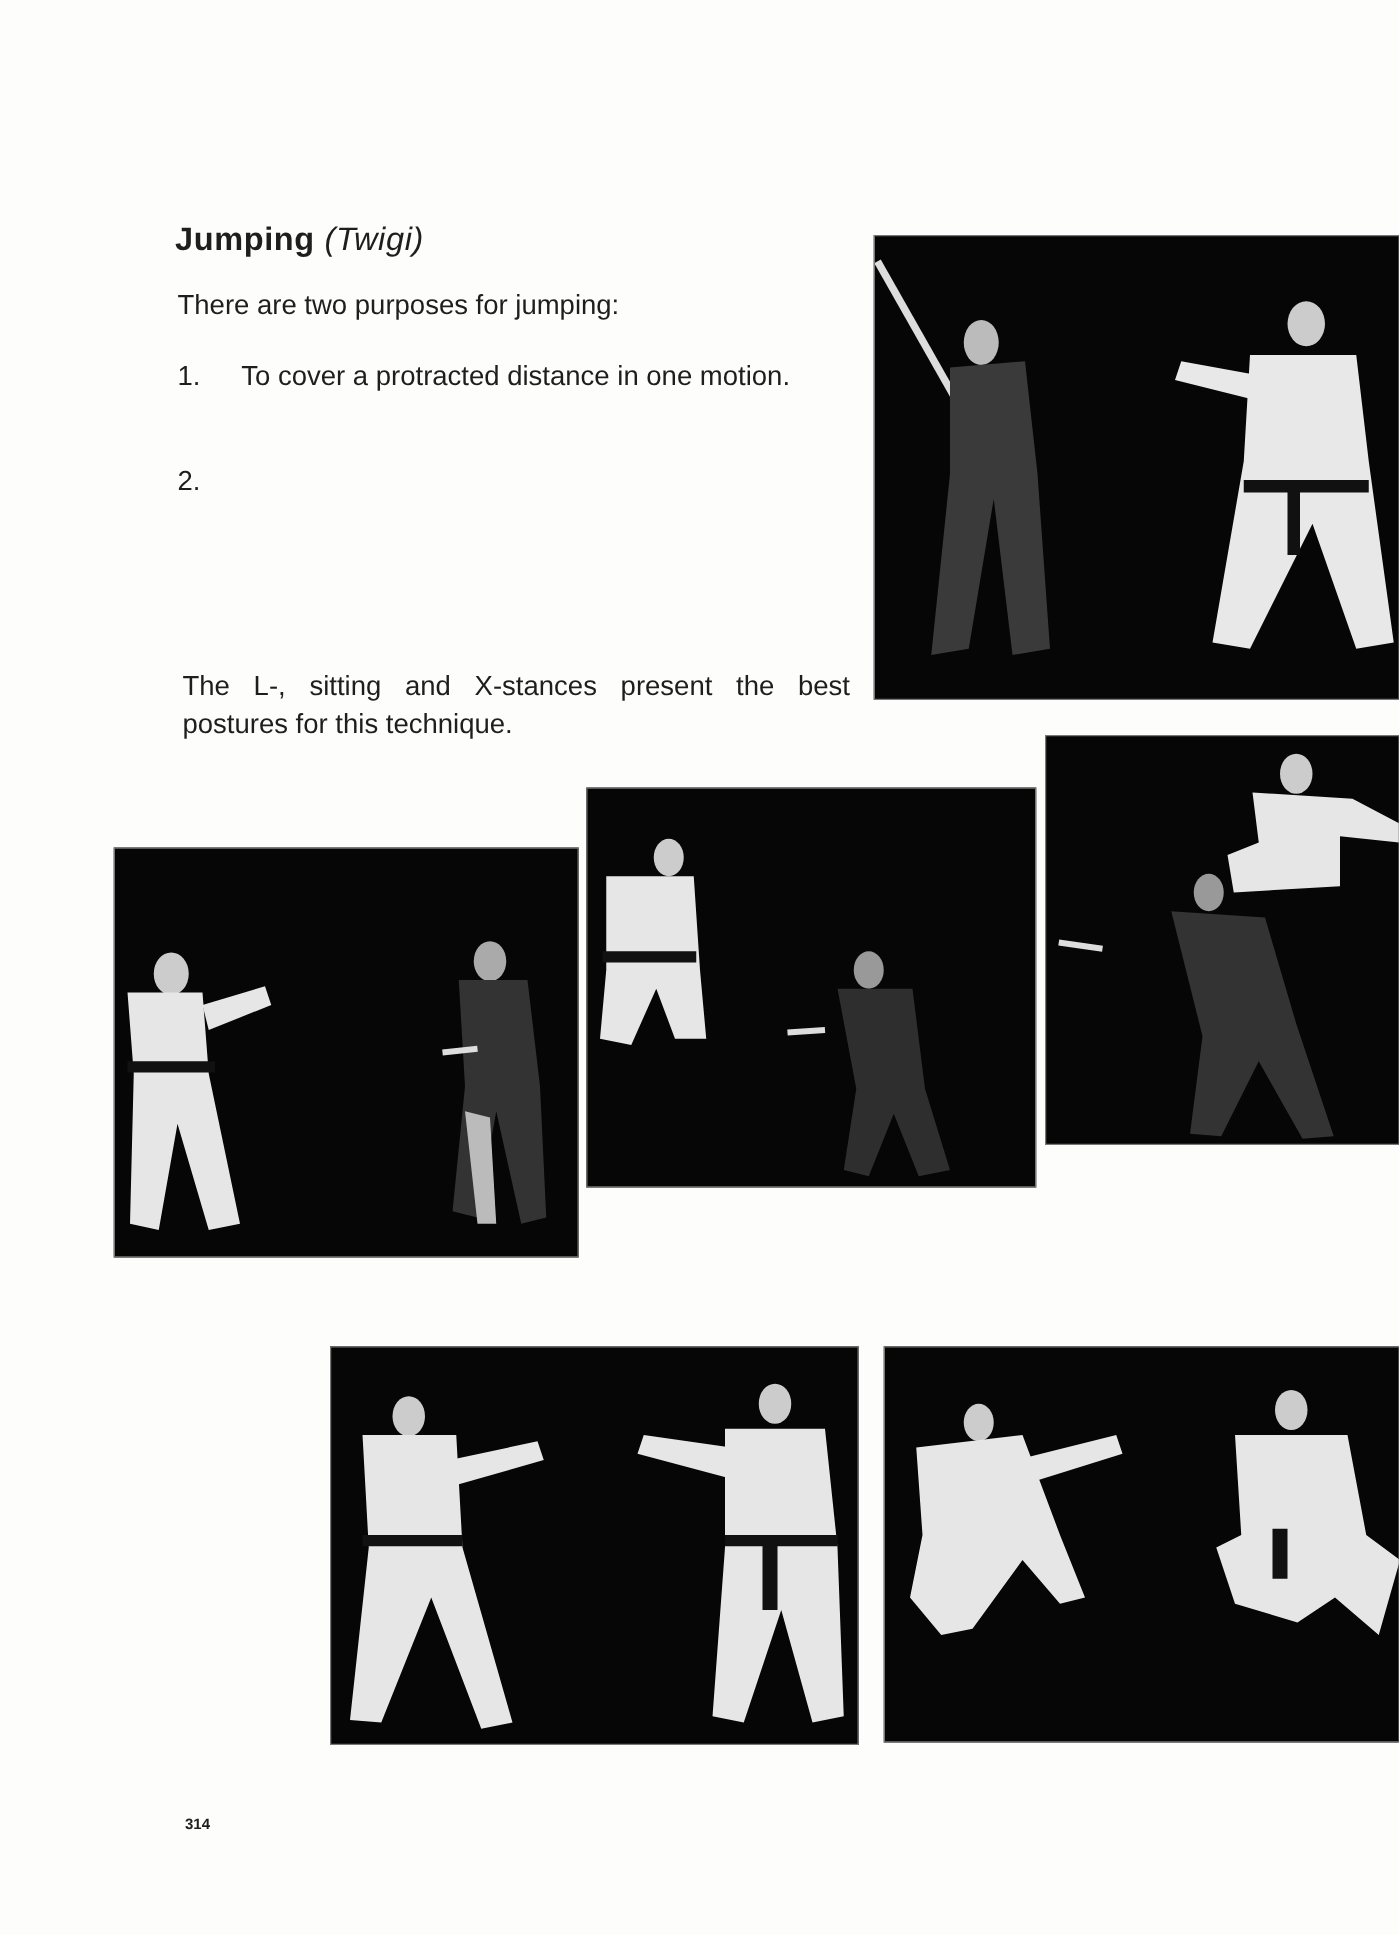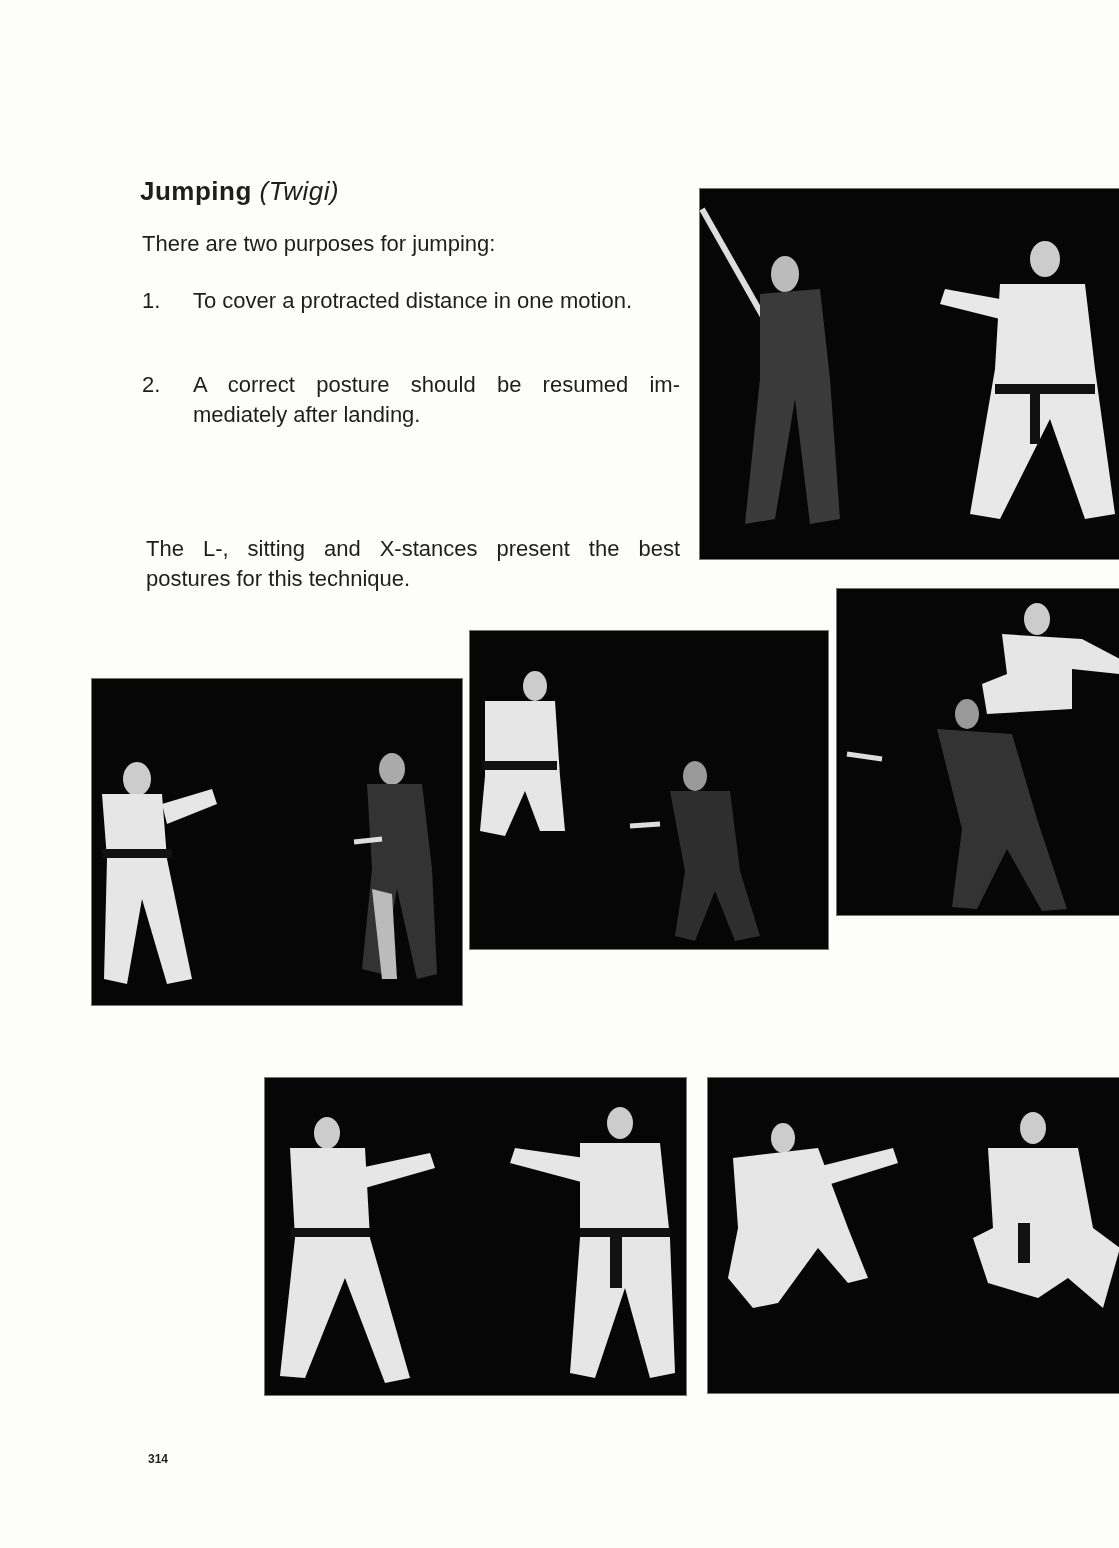--- a/index.html
+++ b/index.html
@@ -31,21 +31,20 @@
 
 <div class="txt intro">There are two purposes for jumping:</div>
 
 <div class="txt item item1">
   <span class="num">1.</span>
   <div class="body">To cover a protracted distance in one motion.</div>
 </div>
 
 <div class="txt item item2">
   <span class="num">2.</span>
-  <div class="body">A correct posture should be resumed im-mediately after landing.</div>
 </div>
 
 <div class="txt closing">The L-, sitting and X-stances present the best postures for this technique.</div>
 
 <div class="photo" style="left:699px; top:188px; width:420px; height:370px;">
   <svg viewBox="0 0 420 370">
     <line x1="2" y1="20" x2="70" y2="140" stroke="#ddd" stroke-width="6"></line>
     <ellipse cx="85" cy="85" rx="14" ry="18" fill="#bbb"></ellipse>
     <path d="M60 105 L120 100 L130 190 L140 330 L110 335 L95 210 L75 330 L45 335 L60 190 Z" fill="#3a3a3a"></path>
     <ellipse cx="345" cy="70" rx="15" ry="18" fill="#ccc"></ellipse>

